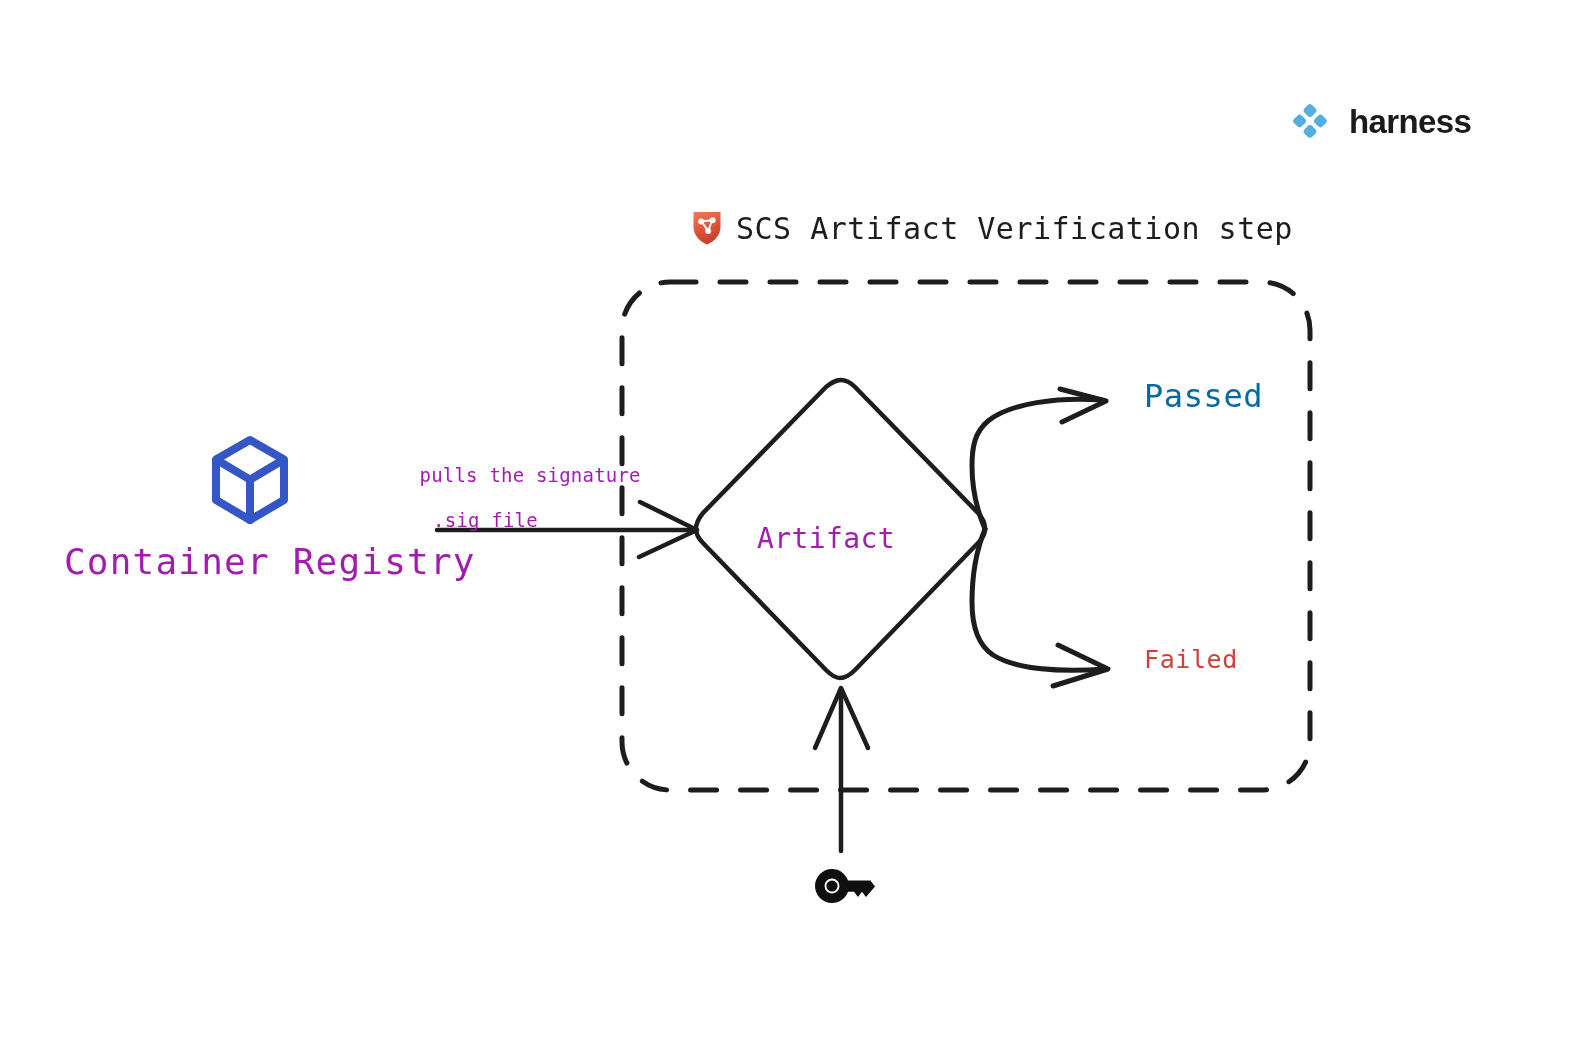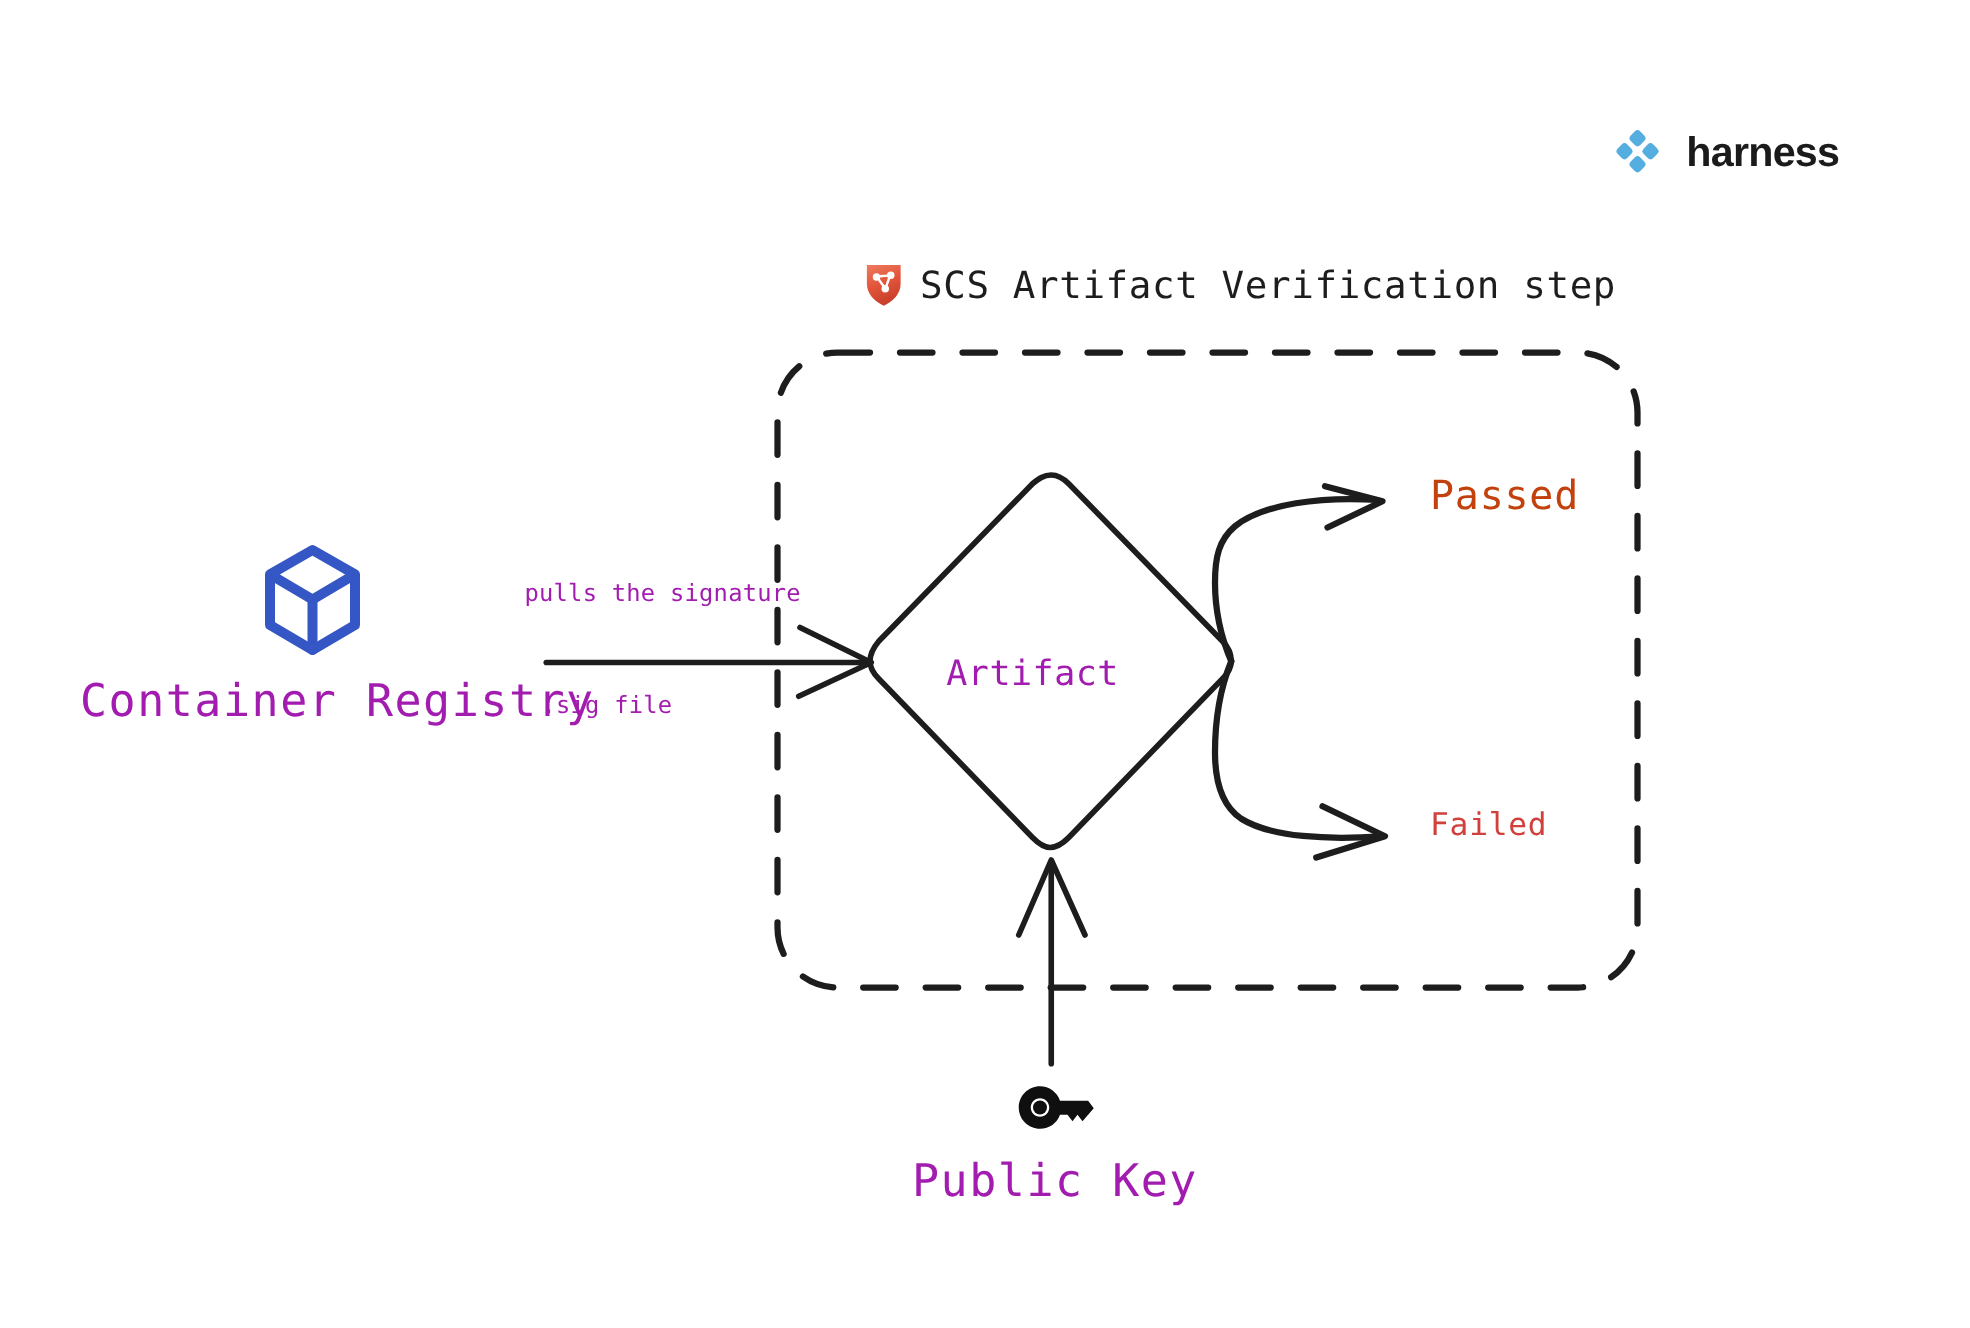--- a/index.html
+++ b/index.html
@@ -90,37 +90,37 @@
 
   
   #pull-label {
     left: 373px;
     top: 442px;
     font-size: 19px;
     width: 225px;
     text-align: center;
     letter-spacing: 0.2px;
   }
-  #pull-label .line2 { display: block; margin-top: 44px; }
+  #pull-label .line2 { display: block; }
 
   
   #decision-label {
     left: 688px;
     top: 489px;
     width: 288px;
     font-size: 28px;
     letter-spacing: 0.4px;
   }
 
   
   #outcome-passed {
     left: 1144px;
     top: 378px;
     font-size: 32px;
-    color: #c2410c;
+    color: #0369a1;
     letter-spacing: 0.6px;
   }
   #outcome-failed {
     left: 1144px;
     top: 645px;
     font-size: 25px;
     color: #d1413c;
     letter-spacing: 0.6px;
   }
 
@@ -257,15 +257,14 @@
                  L54 31 L58.5 25.7 L63 20.6 L58.5 14.5 L36 14.5
                  C33.7 7.8 27.4 3 20 3 Z
                  M20 12.6 C24.1 12.6 27.4 15.9 27.4 20
                  C27.4 24.1 24.1 27.4 20 27.4
                  C15.9 27.4 12.6 24.1 12.6 20
                  C12.6 15.9 15.9 12.6 20 12.6 Z"></path>
         <circle cx="20" cy="20" r="5.6"></circle>
       </g>
     </svg>
   </div>
-  <div class="lbl" id="key-label">Public Key</div>
 
 </div>
 
 </body></html>

